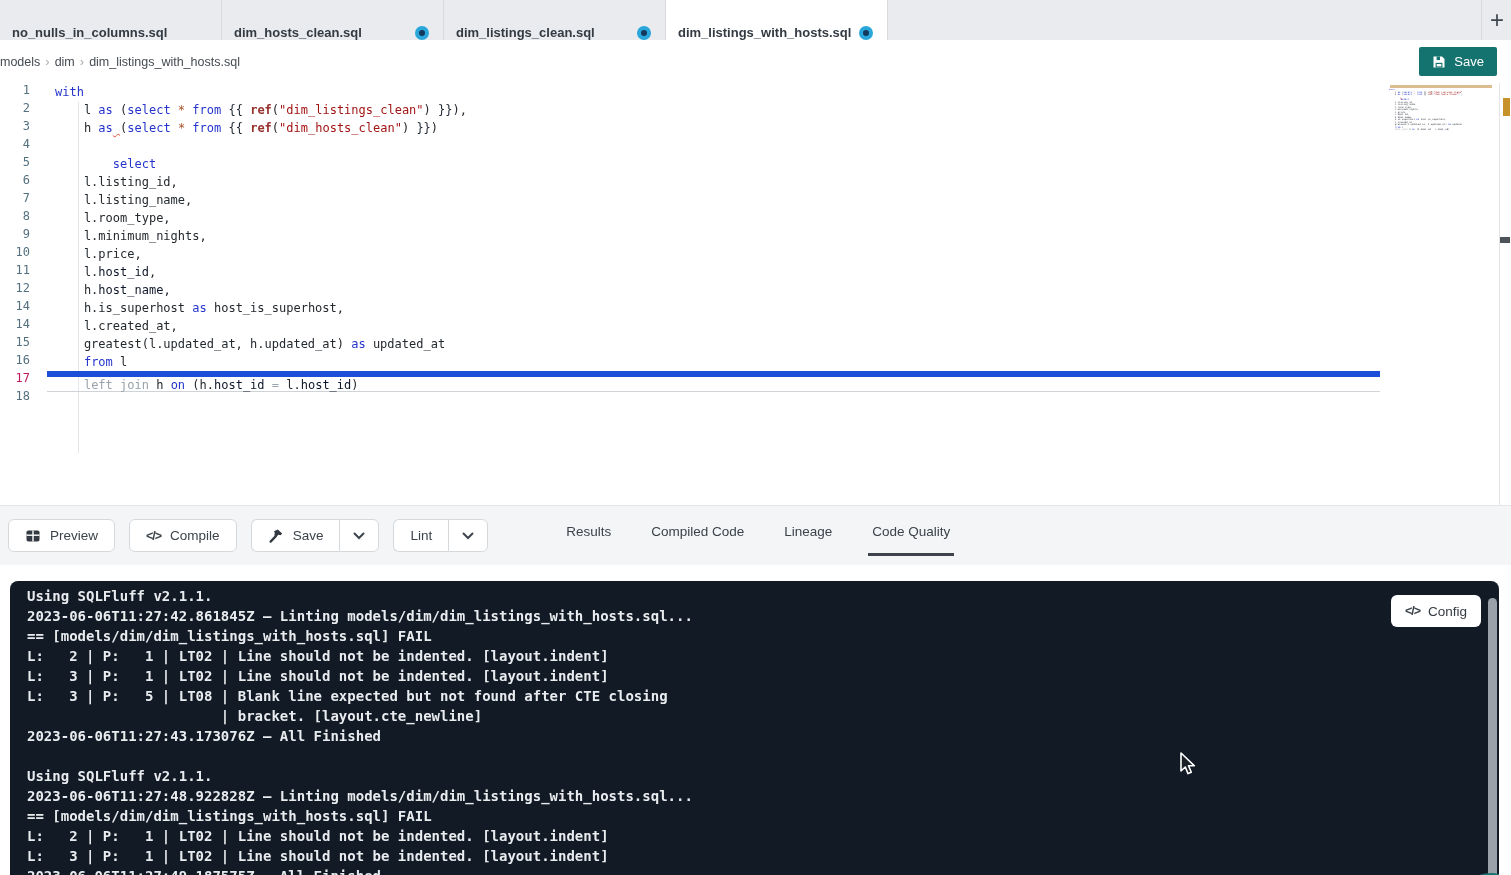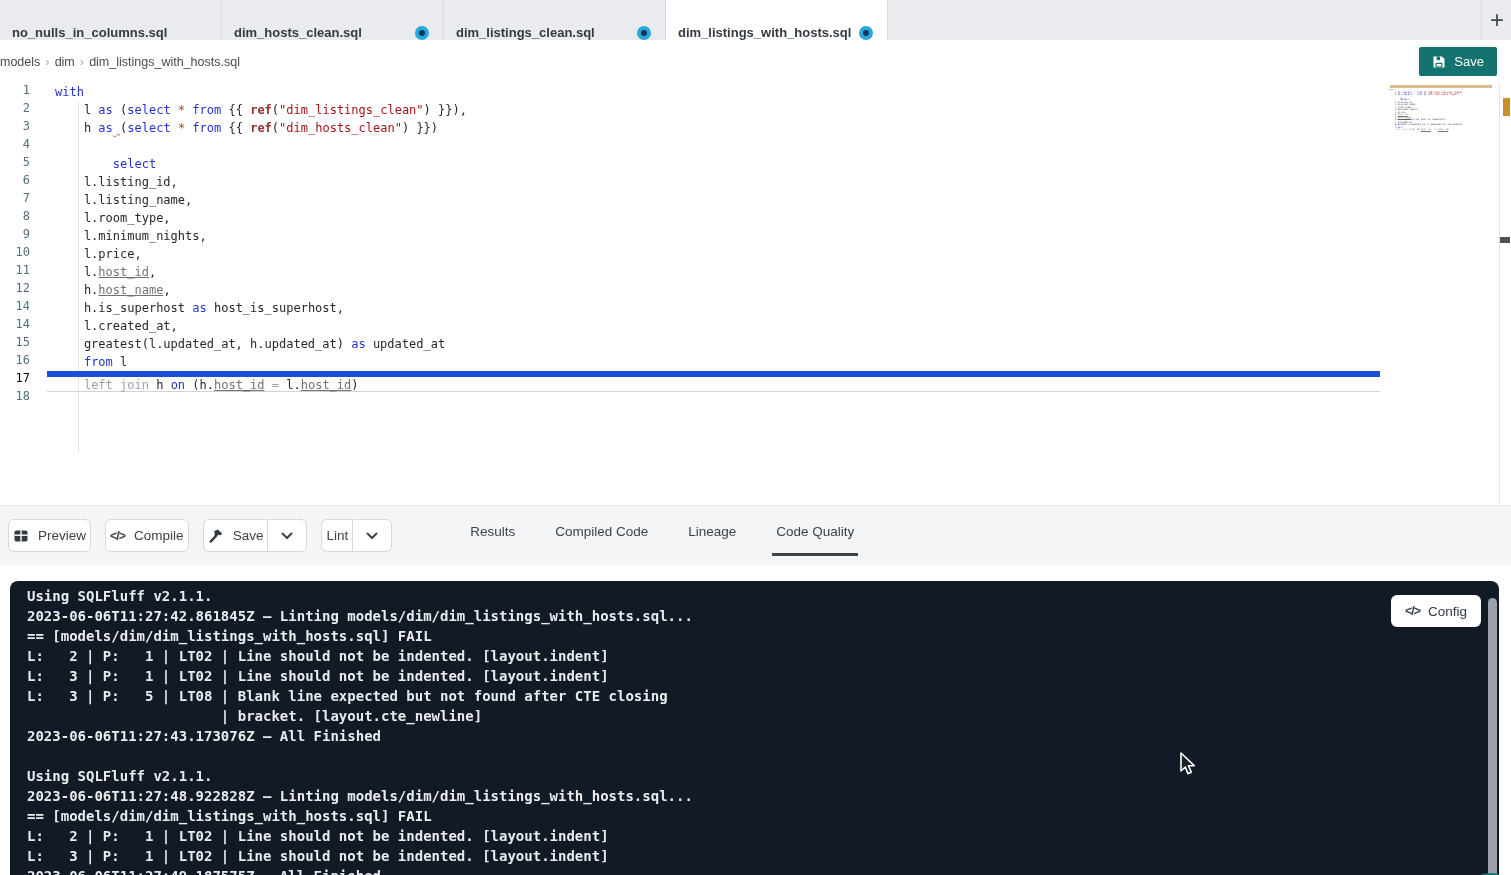--- a/index.html
+++ b/index.html
@@ -27,47 +27,47 @@
   .savebtn { position:absolute; right:14px; top:7px; height:29px; background:#15736f;
              border:none; border-radius:2px; color:#fff; font-size:13px; font-weight:400;
              display:flex; align-items:center; gap:8px; padding:0 13px; cursor:pointer;
              font-family:"Liberation Sans",sans-serif; }
 
   
   .editor { height:422px; background:#fff; position:relative; overflow:hidden; }
   .gutter { position:absolute; left:0; top:0; width:42px; }
   .gutter .ln { height:18px; line-height:18px; text-align:right; padding-right:12px;
                 font:12px "DejaVu Sans Mono", monospace; color:#53707f; }
-  .gutter .ln.active { color:#000000; }
+  .gutter .ln.active { color:#be185d; }
   .code { position:absolute; left:47px; top:0; right:14px;
           font:12px/18px "DejaVu Sans Mono", monospace; color:#24292e; white-space:pre; }
   .cline { height:18px; padding-left:8px; }
   .cline.active { height:21px; line-height:16px; border-top:6px solid #1d4ed8;
                   border-bottom:1px solid #cfd3d7; width:1333px; }
   .kw { color:#2534cc;text-align:center; }          
   .st { color:#a5542a; }          
   .br { color:#1c2530; }          
   .rf { color:#96312c;font-weight:bold; }          
   .s  { color:#a31515; }          
-  .mg { color:#737373;text-decoration:underline; }          
+  .mg { color:#0f172a; }          
   .gy { color:#9aa3ab; }          
   .sq { text-decoration:underline wavy #e0533d 1px; text-decoration-skip-ink:none; }
   .indent-guide { position:absolute; left:78px; top:19px; width:1px; height:351px; background:#e4e7e9; }
   .minimap { position:absolute; right:49px; top:6px; width:73px; height:125px; overflow:hidden;
              font:2.4px/2.5px "DejaVu Sans Mono", monospace; white-space:pre; color:#3a3f45; }
   .mini-viewport { position:absolute; left:1390px; top:2px; width:102px; height:3px; background:#dcbd8f; }
   .scrollgutter { position:absolute; right:0; top:0; bottom:0; width:12px; border-left:1px solid #e5e5e5; }
   .mark-orange { position:absolute; right:1px; top:15px; width:7px; height:18px; background:#c8922a; }
   .mark-dark { position:absolute; right:1px; top:154px; width:10px; height:6px; background:#4e5359; }
 
   
   .toolbar { height:60px; background:#f4f5f7; border-top:1px solid #e4e6e9;
              display:flex; align-items:center; padding-left:8px; position:relative; }
   .btn, .btn-main, .btn-arrow { display:flex; align-items:center; gap:9px; background:#fff;
-        border:1px solid #d6d9dc; height:33px; padding:0 4px; font-size:13.5px;
+        border:1px solid #d6d9dc; height:33px; padding:0 16px; font-size:13.5px;
         color:#3c434b; cursor:pointer; font-family:"Liberation Sans",sans-serif; }
   .btn { border-radius:6px; margin-right:14px; }
   .btn-split { display:flex; margin-right:14px; }
   .btn-main { border-radius:6px 0 0 6px; border-right:none; }
   .btn-arrow { border-radius:0 6px 6px 0; border-left:1px solid #d6d9dc; width:40px;
                justify-content:center; padding:0; }
   .code-glyph { font-weight:700; font-size:12.5px; letter-spacing:-1px; color:#3c434b; }
   .rtabs { display:flex; margin-left:44px; height:50px; align-self:flex-start; }
   .rtab { display:flex; align-items:center; padding:3px 4px 0 4px; margin:0 16px;
           font-size:13.5px; color:#3c434b; border-bottom:3px solid transparent; cursor:pointer; }

